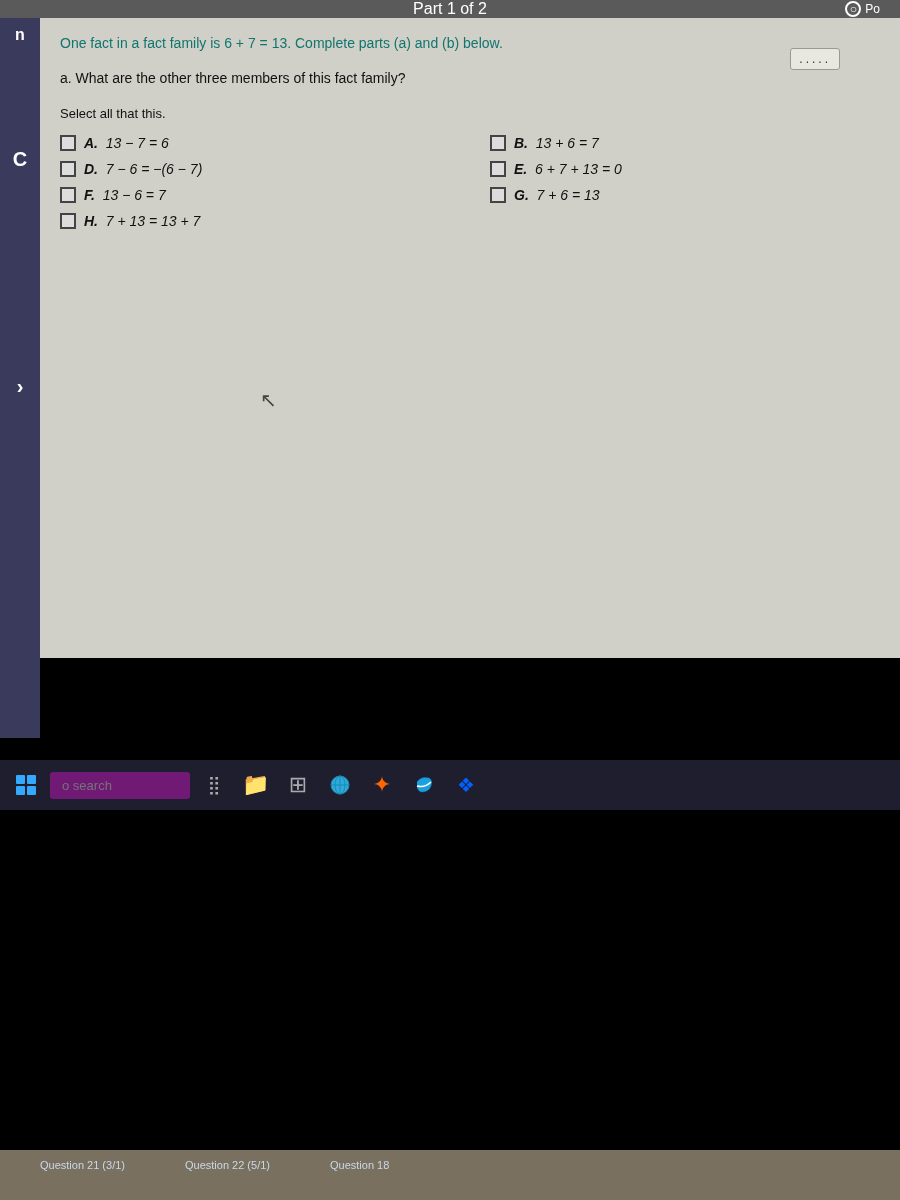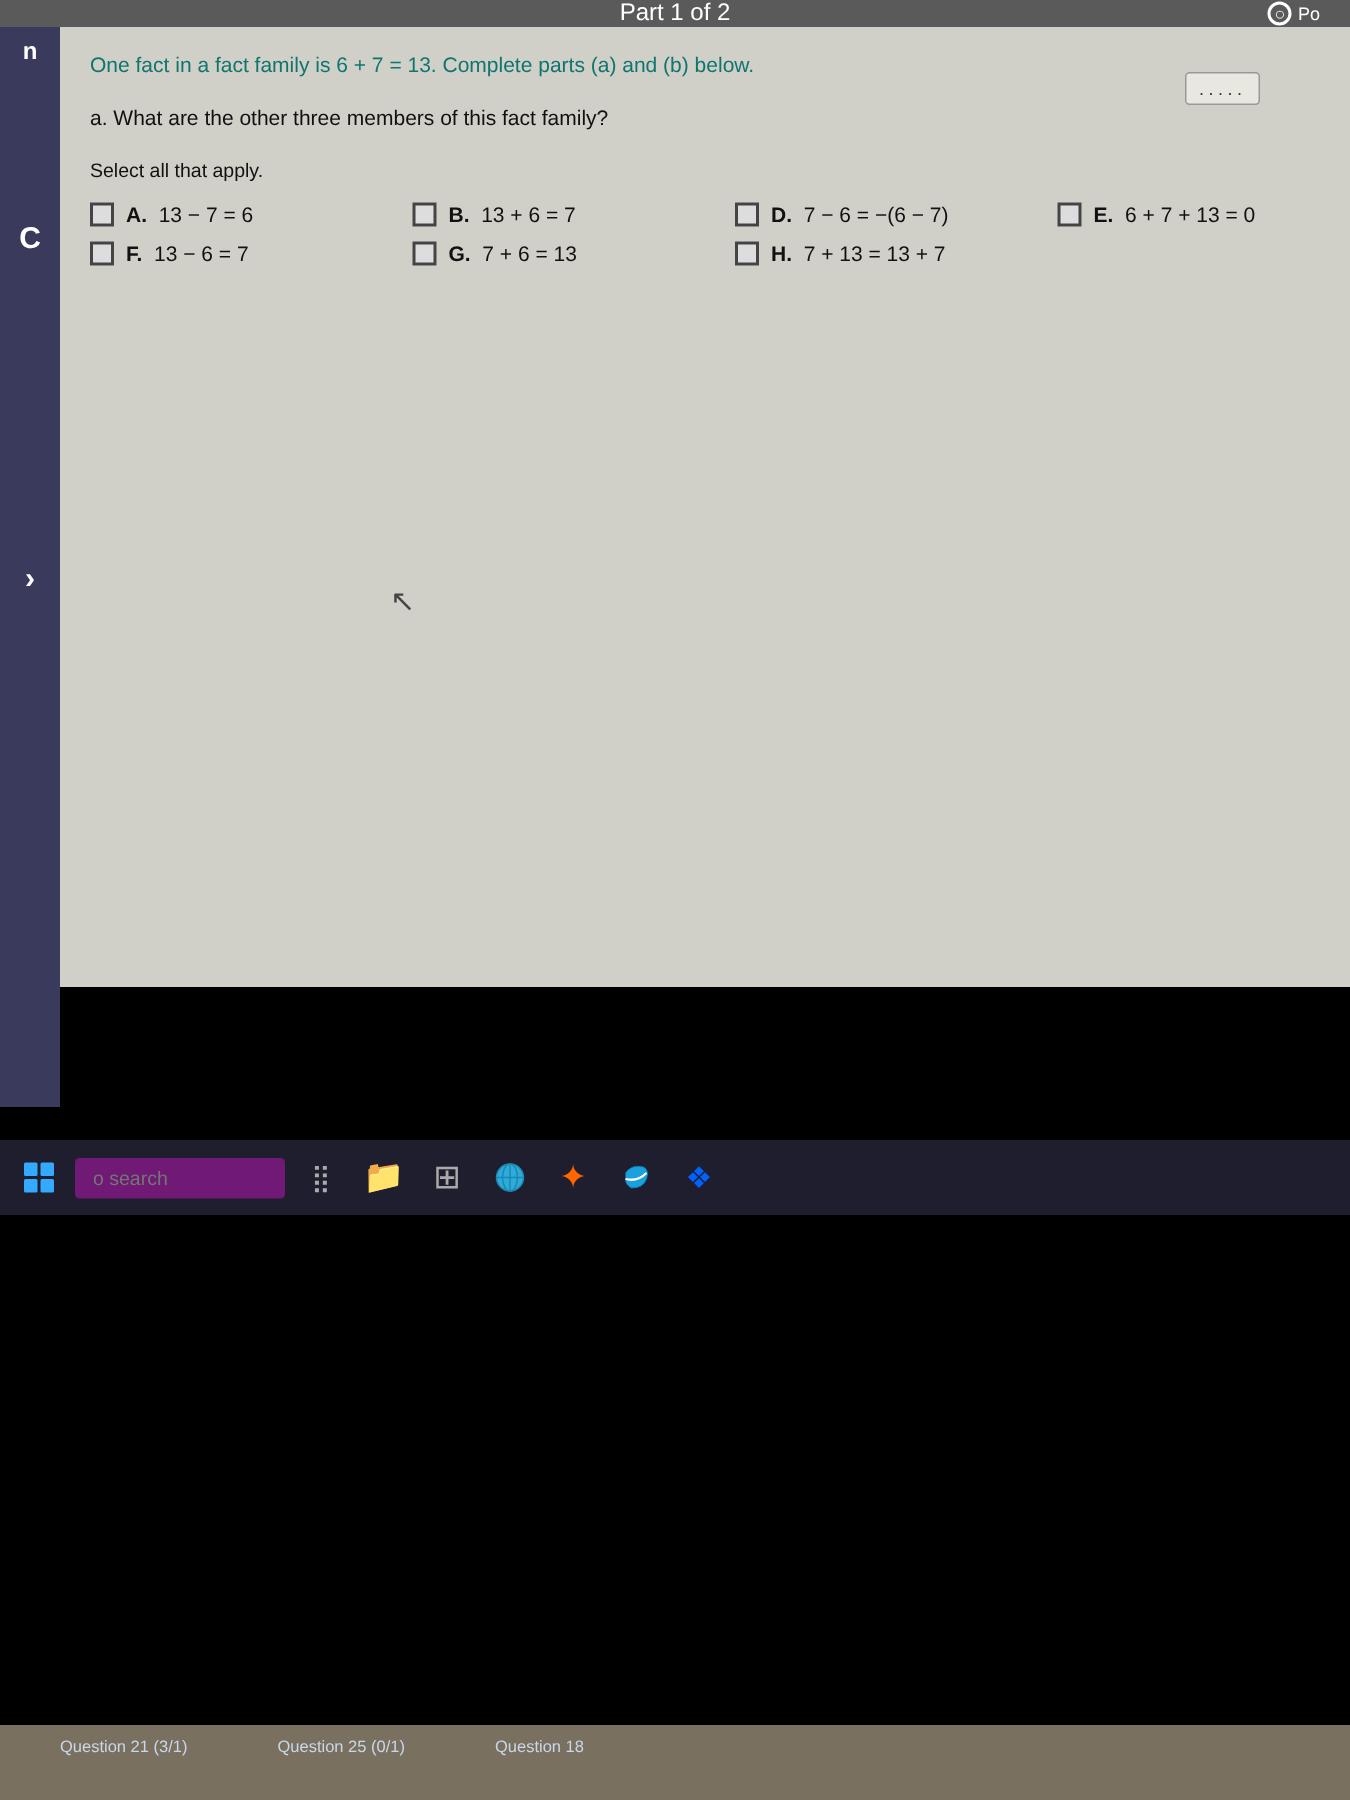--- a/index.html
+++ b/index.html
@@ -107,23 +107,24 @@
 
     .select-label {
       font-size: 13px;
       color: #111;
       margin-bottom: 14px;
     }
 
     
     .choices-grid {
       display: grid;
-      grid-template-columns: 1fr 1fr 1fr 1fr;
+      grid-template-columns: 1fr 1fr;
       gap: 10px 40px;
       margin-top: 8px;
+      font-style: italic;
     }
 
     .choice-item {
       display: flex;
       align-items: center;
       gap: 8px;
       font-size: 14px;
       color: #111;
     }
 
@@ -276,21 +277,21 @@
 <div class="question-area">
 
   <button class="dots-button">.....</button>
 
   <p class="question-header">
     <span>One fact in a fact family is 6 + 7 = 13. Complete parts (a) and (b) below.</span>
   </p>
 
   <p class="part-a-label">a. What are the other three members of this fact family?</p>
 
-  <p class="select-label">Select all that apply.</p>
+  <p class="select-label">Select all that this.</p>
 
   <div class="choices-grid">
 
     <div class="choice-item">
       <div class="choice-checkbox"></div>
       <span class="choice-label"><strong>A.</strong>&nbsp;&nbsp;13 − 7 = 6</span>
     </div>
 
     <div class="choice-item">
       <div class="choice-checkbox"></div>
@@ -330,21 +331,21 @@
 </div>
 
 <div class="action-bar">
   <a class="action-link">Help Me Solve This</a>
   <a class="action-link">View an Example</a>
   <a class="action-link">Get More Help ▲</a>
 </div>
 
 <div class="question-nav-bar">
   <span class="question-nav-item">Question 21 (3/1)</span>
-  <span class="question-nav-item">Question 25 (0/1)</span>
+  <span class="question-nav-item">Question 22 (5/1)</span>
   <span class="question-nav-item">Question 18</span>
 </div>
 
 <div class="black-area"></div>
 
 <div class="taskbar">
 
   <div class="taskbar-icon">
     <div class="windows-logo">
       <div class="windows-quad" style="background:#3af;"></div>

